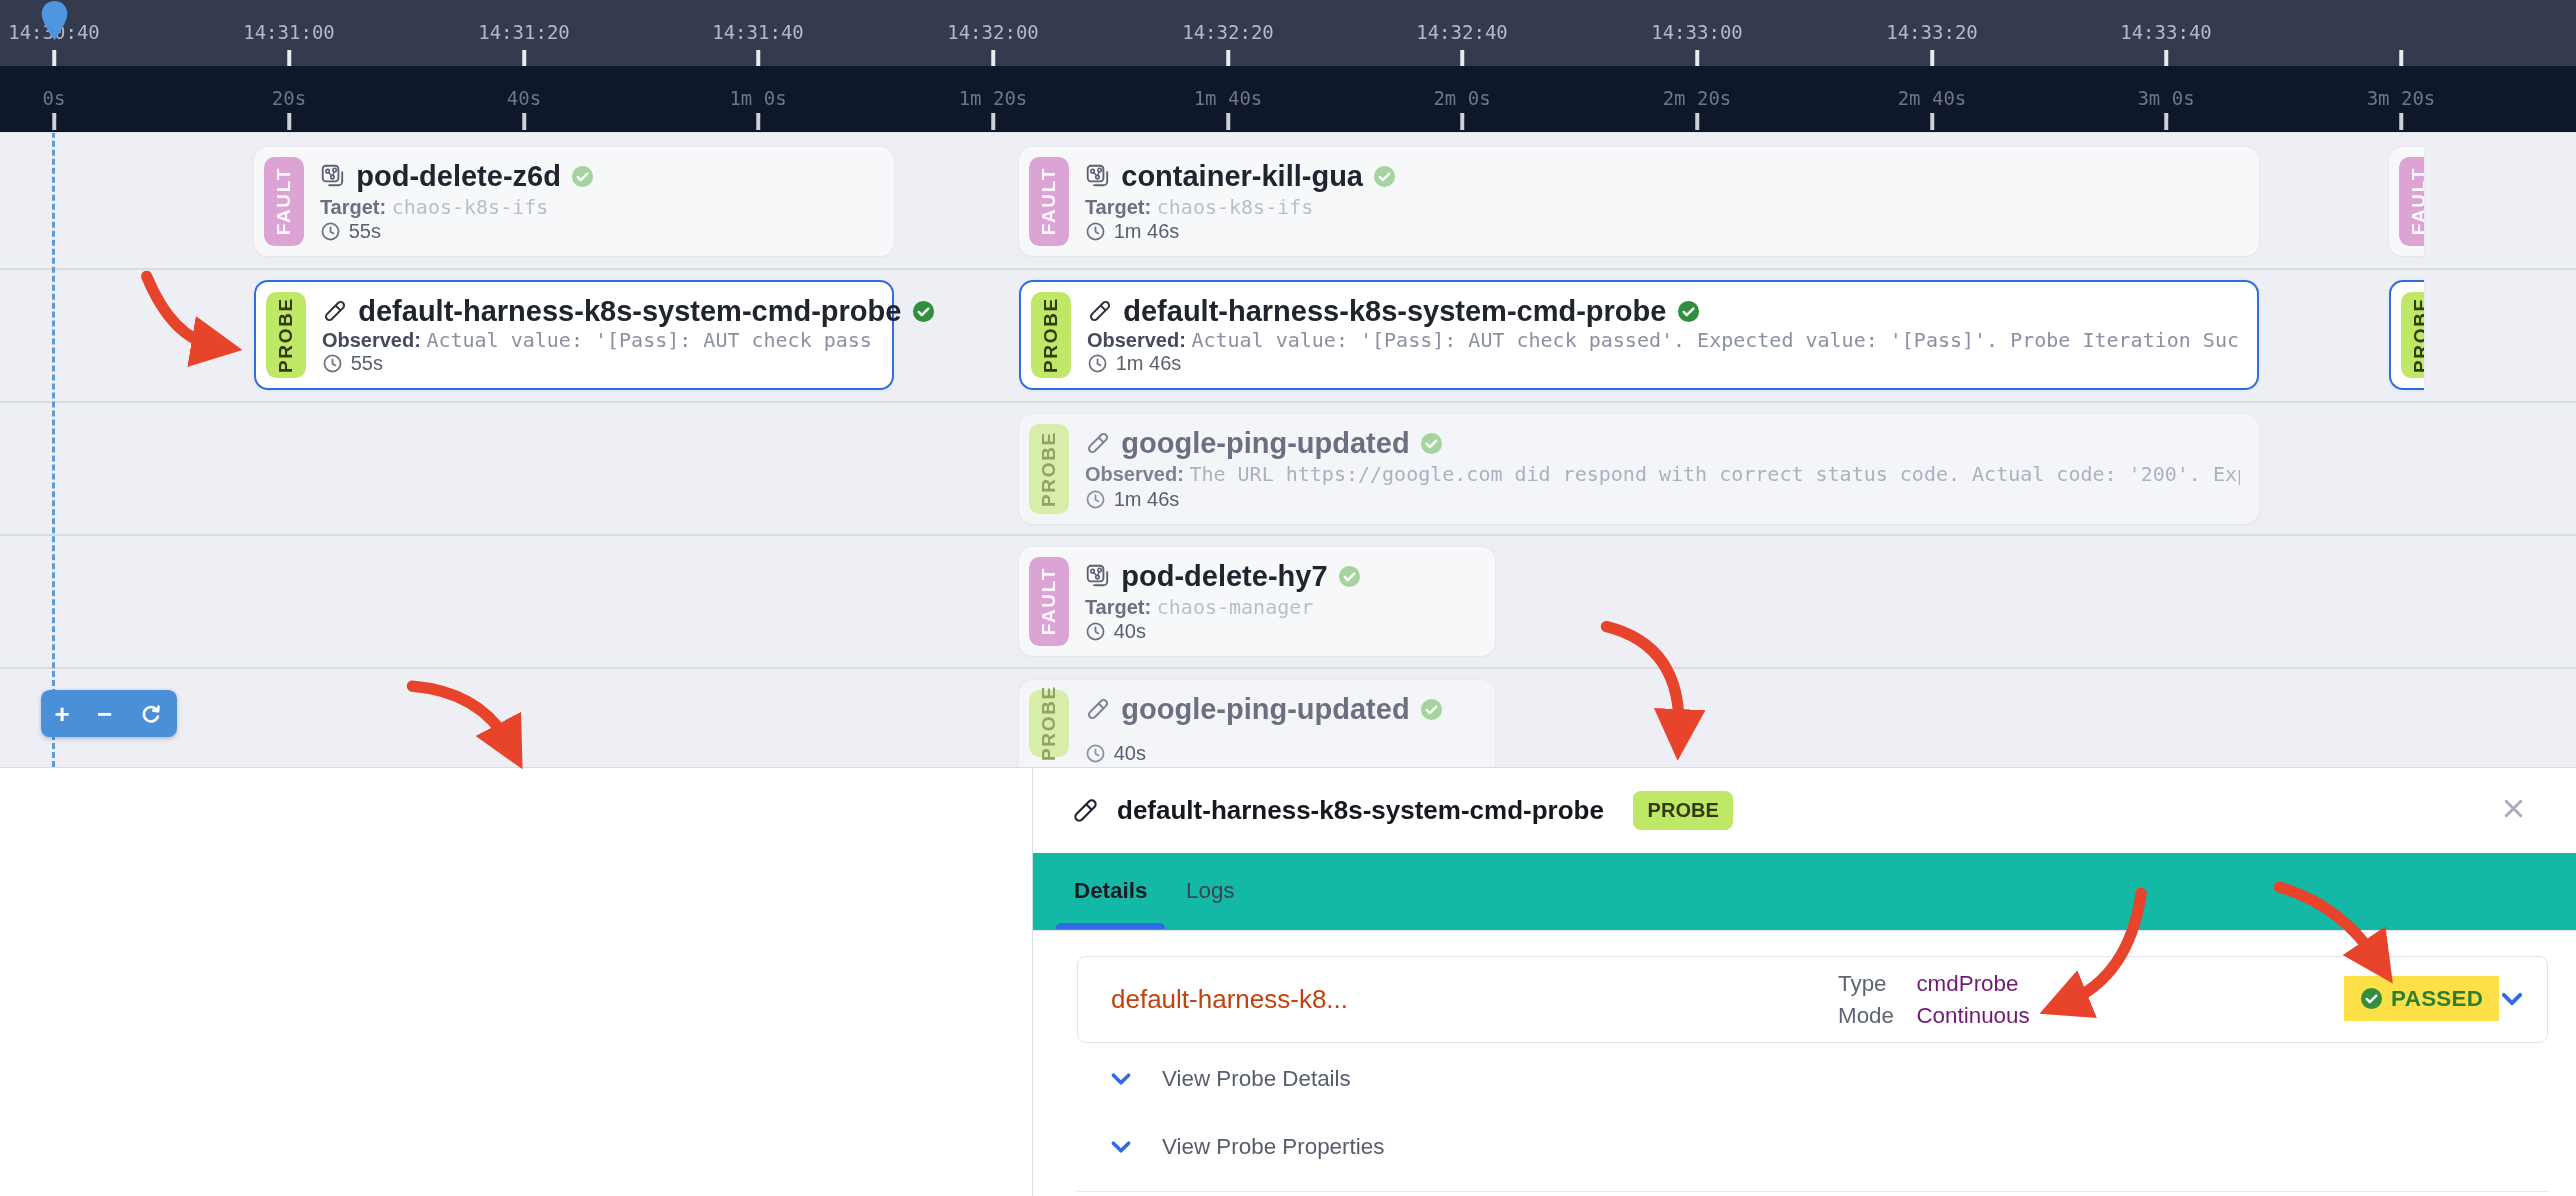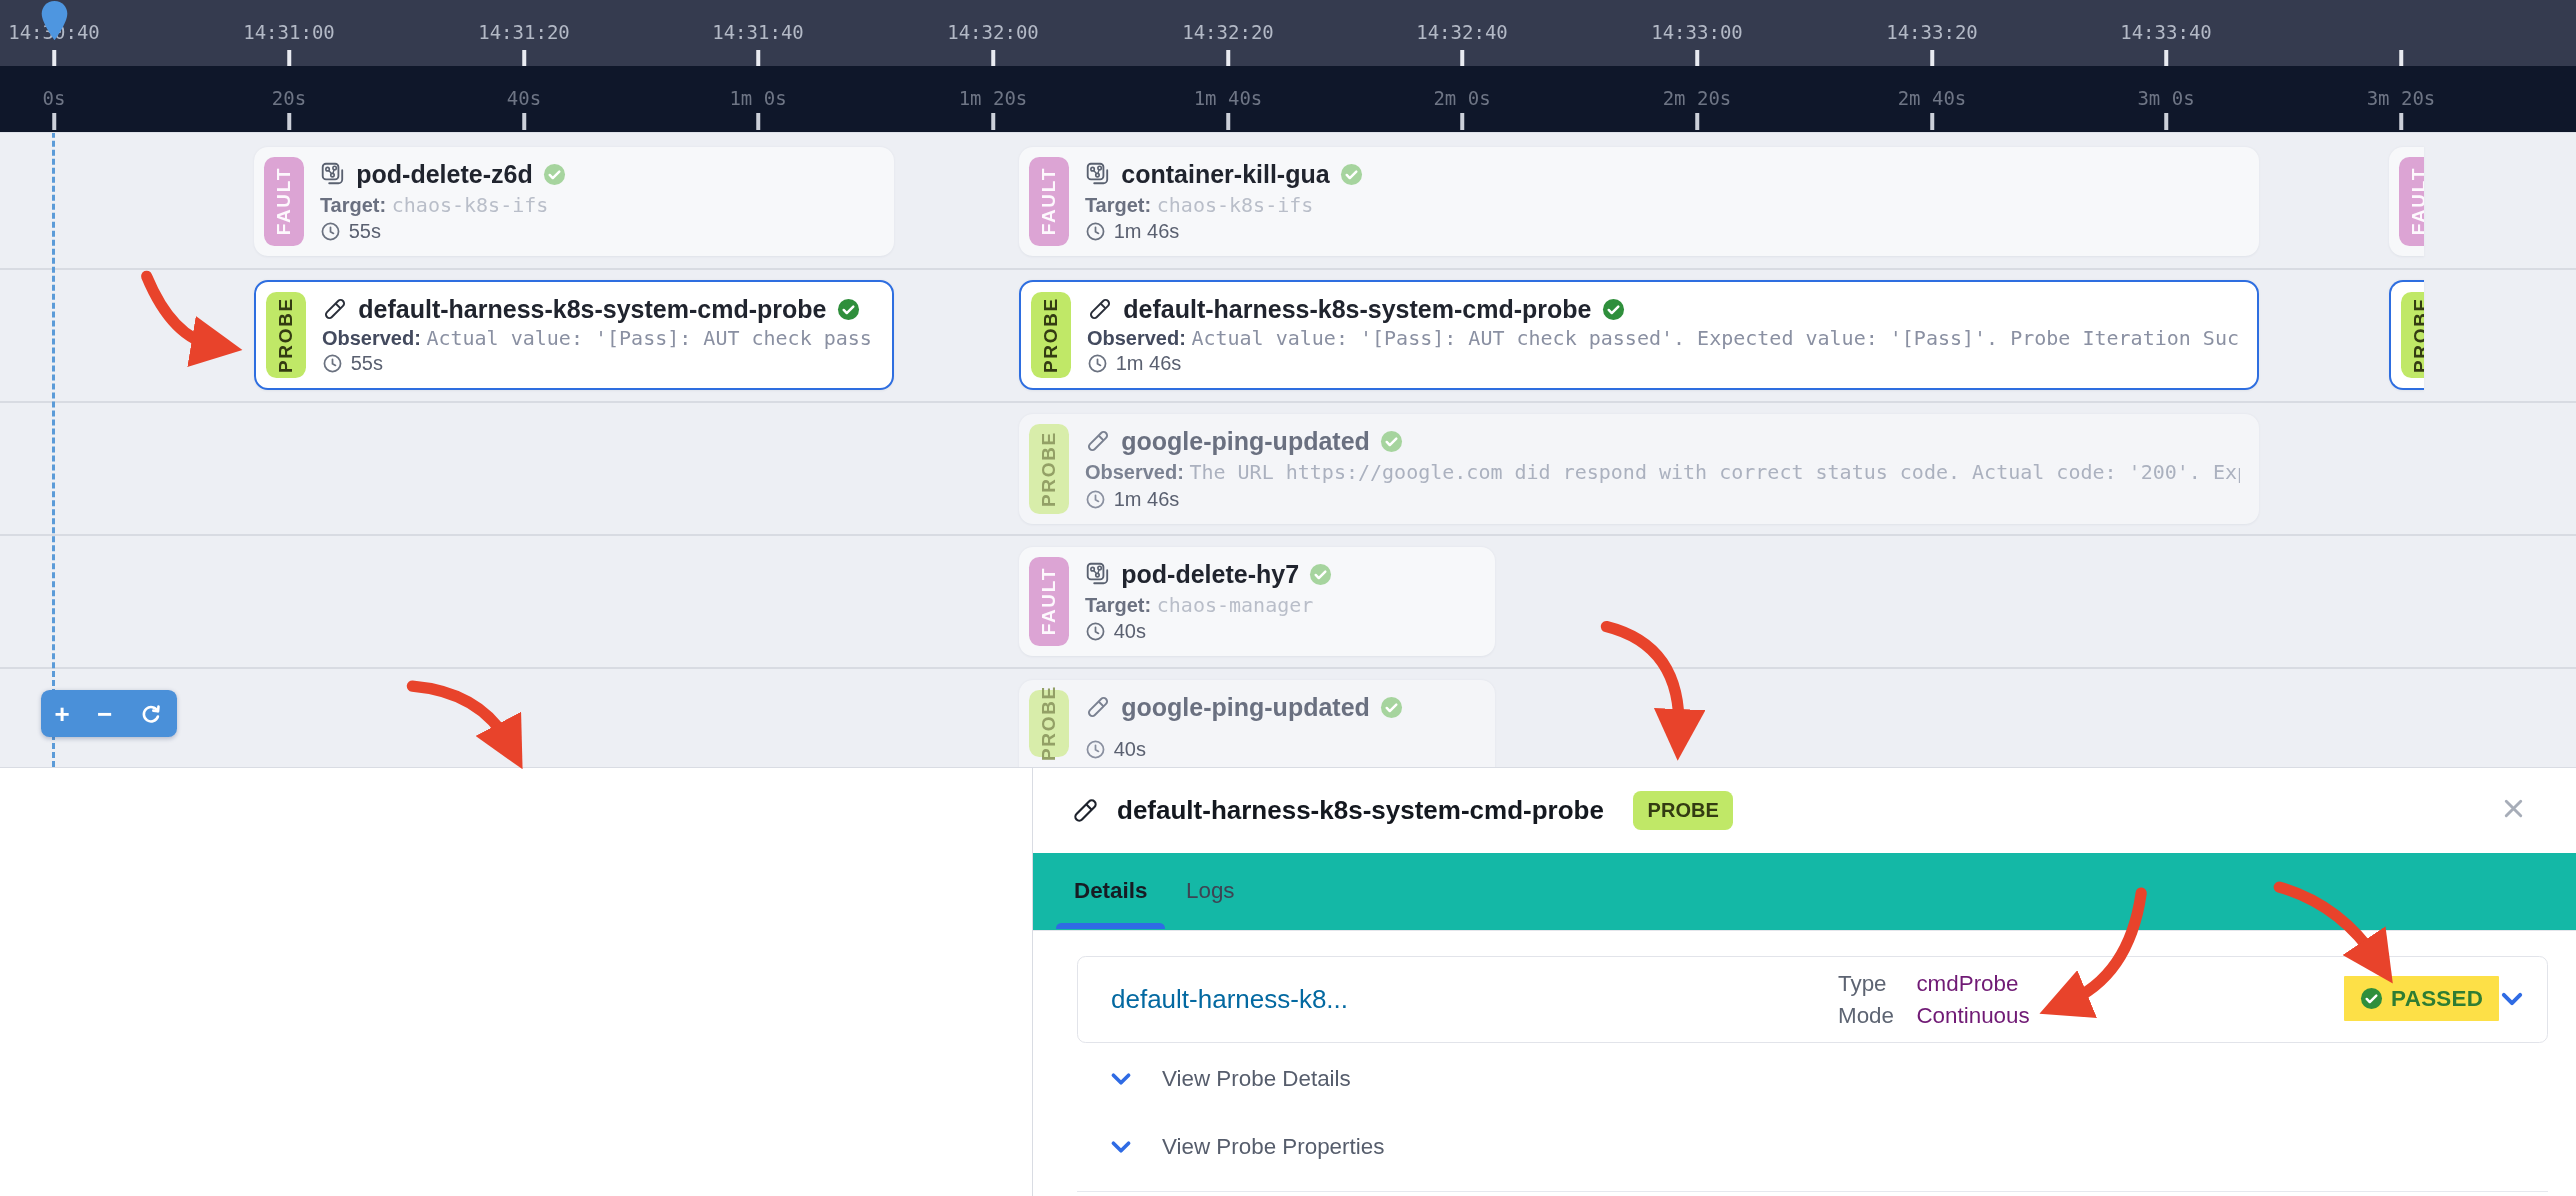--- a/index.html
+++ b/index.html
@@ -25,21 +25,21 @@
 
   
   .card { position:absolute; display:flex; background:#f7f8fa; border-radius:14px; padding:10.4px 19px 10.4px 10.4px; box-shadow:0 0.9px 2.6px rgba(20,30,60,.06); z-index:2; }
   .card.sel { background:#ffffff; border:2.6px solid #2e6ee0; }
   .vbadge { flex:0 0 40px; border-radius:10.4px; display:flex; align-items:center; justify-content:center; margin-right:15.5px; }
   .vbadge span { writing-mode:vertical-rl; transform:rotate(180deg); font-size:19px; font-weight:700; letter-spacing:1.7px; }
   .b-fault { background:#dca4d4; } .b-fault span { color:#fdf8fd; }
   .b-probe { background:#c0e867; } .b-probe span { color:#333b12; }
   .b-probe-m { background:#d8edaa; } .b-probe-m span { color:#93a066; }
   .cbody { display:flex; flex-direction:column; justify-content:space-between; min-width:0; padding:2.6px 0; }
-  .trow { display:flex; align-items:center; gap:10.4px; font-size:25px; font-weight:700; color:#20242e; white-space:nowrap; }
+  .trow { display:flex; align-items:center; gap:10.4px; font-size:29px; font-weight:700; color:#20242e; white-space:nowrap; }
   .muted .trow { color:#6a7080; }
   .mrow { font-size:20px; white-space:nowrap; overflow:hidden; }
   .mrow .lab { font-weight:700; color:#434a5e; }
   .mrow .val { font-family:"DejaVu Sans Mono", monospace; color:#8a90a2; }
   .mrow.tgt .lab { font-weight:600; color:#6a7080; }
   .mrow.tgt .val { color:#b9bec9; }
   .muted .mrow .lab { color:#7b8292; } .muted .mrow .val { color:#abb1bf; }
   .drow { display:flex; align-items:center; gap:7.8px; font-size:20px; color:#5a6070; white-space:nowrap; }
   .sliver { overflow:hidden; padding-right:0; }
 
@@ -56,21 +56,21 @@
   .det-head { position:absolute; left:38px; top:0; right:38px; height:85px; display:flex; align-items:center; gap:17px; }
   .det-head .dtitle { font-size:26px; font-weight:700; color:#14181f; white-space:nowrap; }
   .hbadge { background:#c0e867; color:#333b12; font-size:20px; font-weight:700; padding:7.8px 14.7px; border-radius:7.8px; margin-left:12px; }
   .det-close { position:absolute; right:45px; top:24px; width:35px; height:35px; border:none; background:none; cursor:pointer; }
   .tabstrip { position:absolute; left:0; top:85px; width:100%; height:78px; background:#14b8a6; border-bottom:1.7px solid #e4e6eb; }
   .tab { position:absolute; top:0; height:76px; display:flex; align-items:center; font-size:22.4px; color:#3e4453; cursor:pointer; }
   .tab.active { font-weight:700; color:#171b23; }
   .tab.active::after { content:""; position:absolute; left:-18px; right:-18px; bottom:0; height:6px; background:#2f6be4; border-radius:5.2px 5.2px 0 0; }
   .tab1 { left:41px; } .tab2 { left:153px; }
   .det-card { position:absolute; left:44px; top:188px; width:1471px; height:87px; background:#fff; border:0.9px solid #e2e4ea; border-radius:8.6px; }
-  .det-card .dname { position:absolute; left:33px; top:27px; font-size:26px; color:#0369a1; white-space:nowrap; }
+  .det-card .dname { position:absolute; left:33px; top:27px; font-size:26px; color:#c2410c; white-space:nowrap; }
   .tmgrid { position:absolute; left:760px; top:14px; display:grid; grid-template-columns:auto auto; column-gap:22.4px; row-gap:6px; font-size:22.4px; }
   .tmgrid .tl { color:#5d6472; } .tmgrid .tv { color:#701a75; }
   .passed-badge { position:absolute; left:1266px; top:19px; display:flex; align-items:center; gap:8.6px; background:#fde047; border-radius:1px; padding:9.5px 15.5px; }
   .passed-badge span { font-size:22.4px; font-weight:700; color:#2f7d33; letter-spacing:0.3px; }
   .det-chev { position:absolute; left:1420px; top:28px; background:none; border:none; cursor:pointer; }
   .linkrow { position:absolute; left:75px; display:flex; align-items:center; gap:28px; font-size:22.4px; color:#565d6c; cursor:pointer; }
   .lr1 { top:298px; } .lr2 { top:366px; }
   .det-hair { position:absolute; left:44px; top:423px; width:1471px; height:0.9px; background:#e6e8ee; }
 
   .arrows { position:absolute; left:0; top:0; width:2576px; height:1197px; pointer-events:none; z-index:7; }

